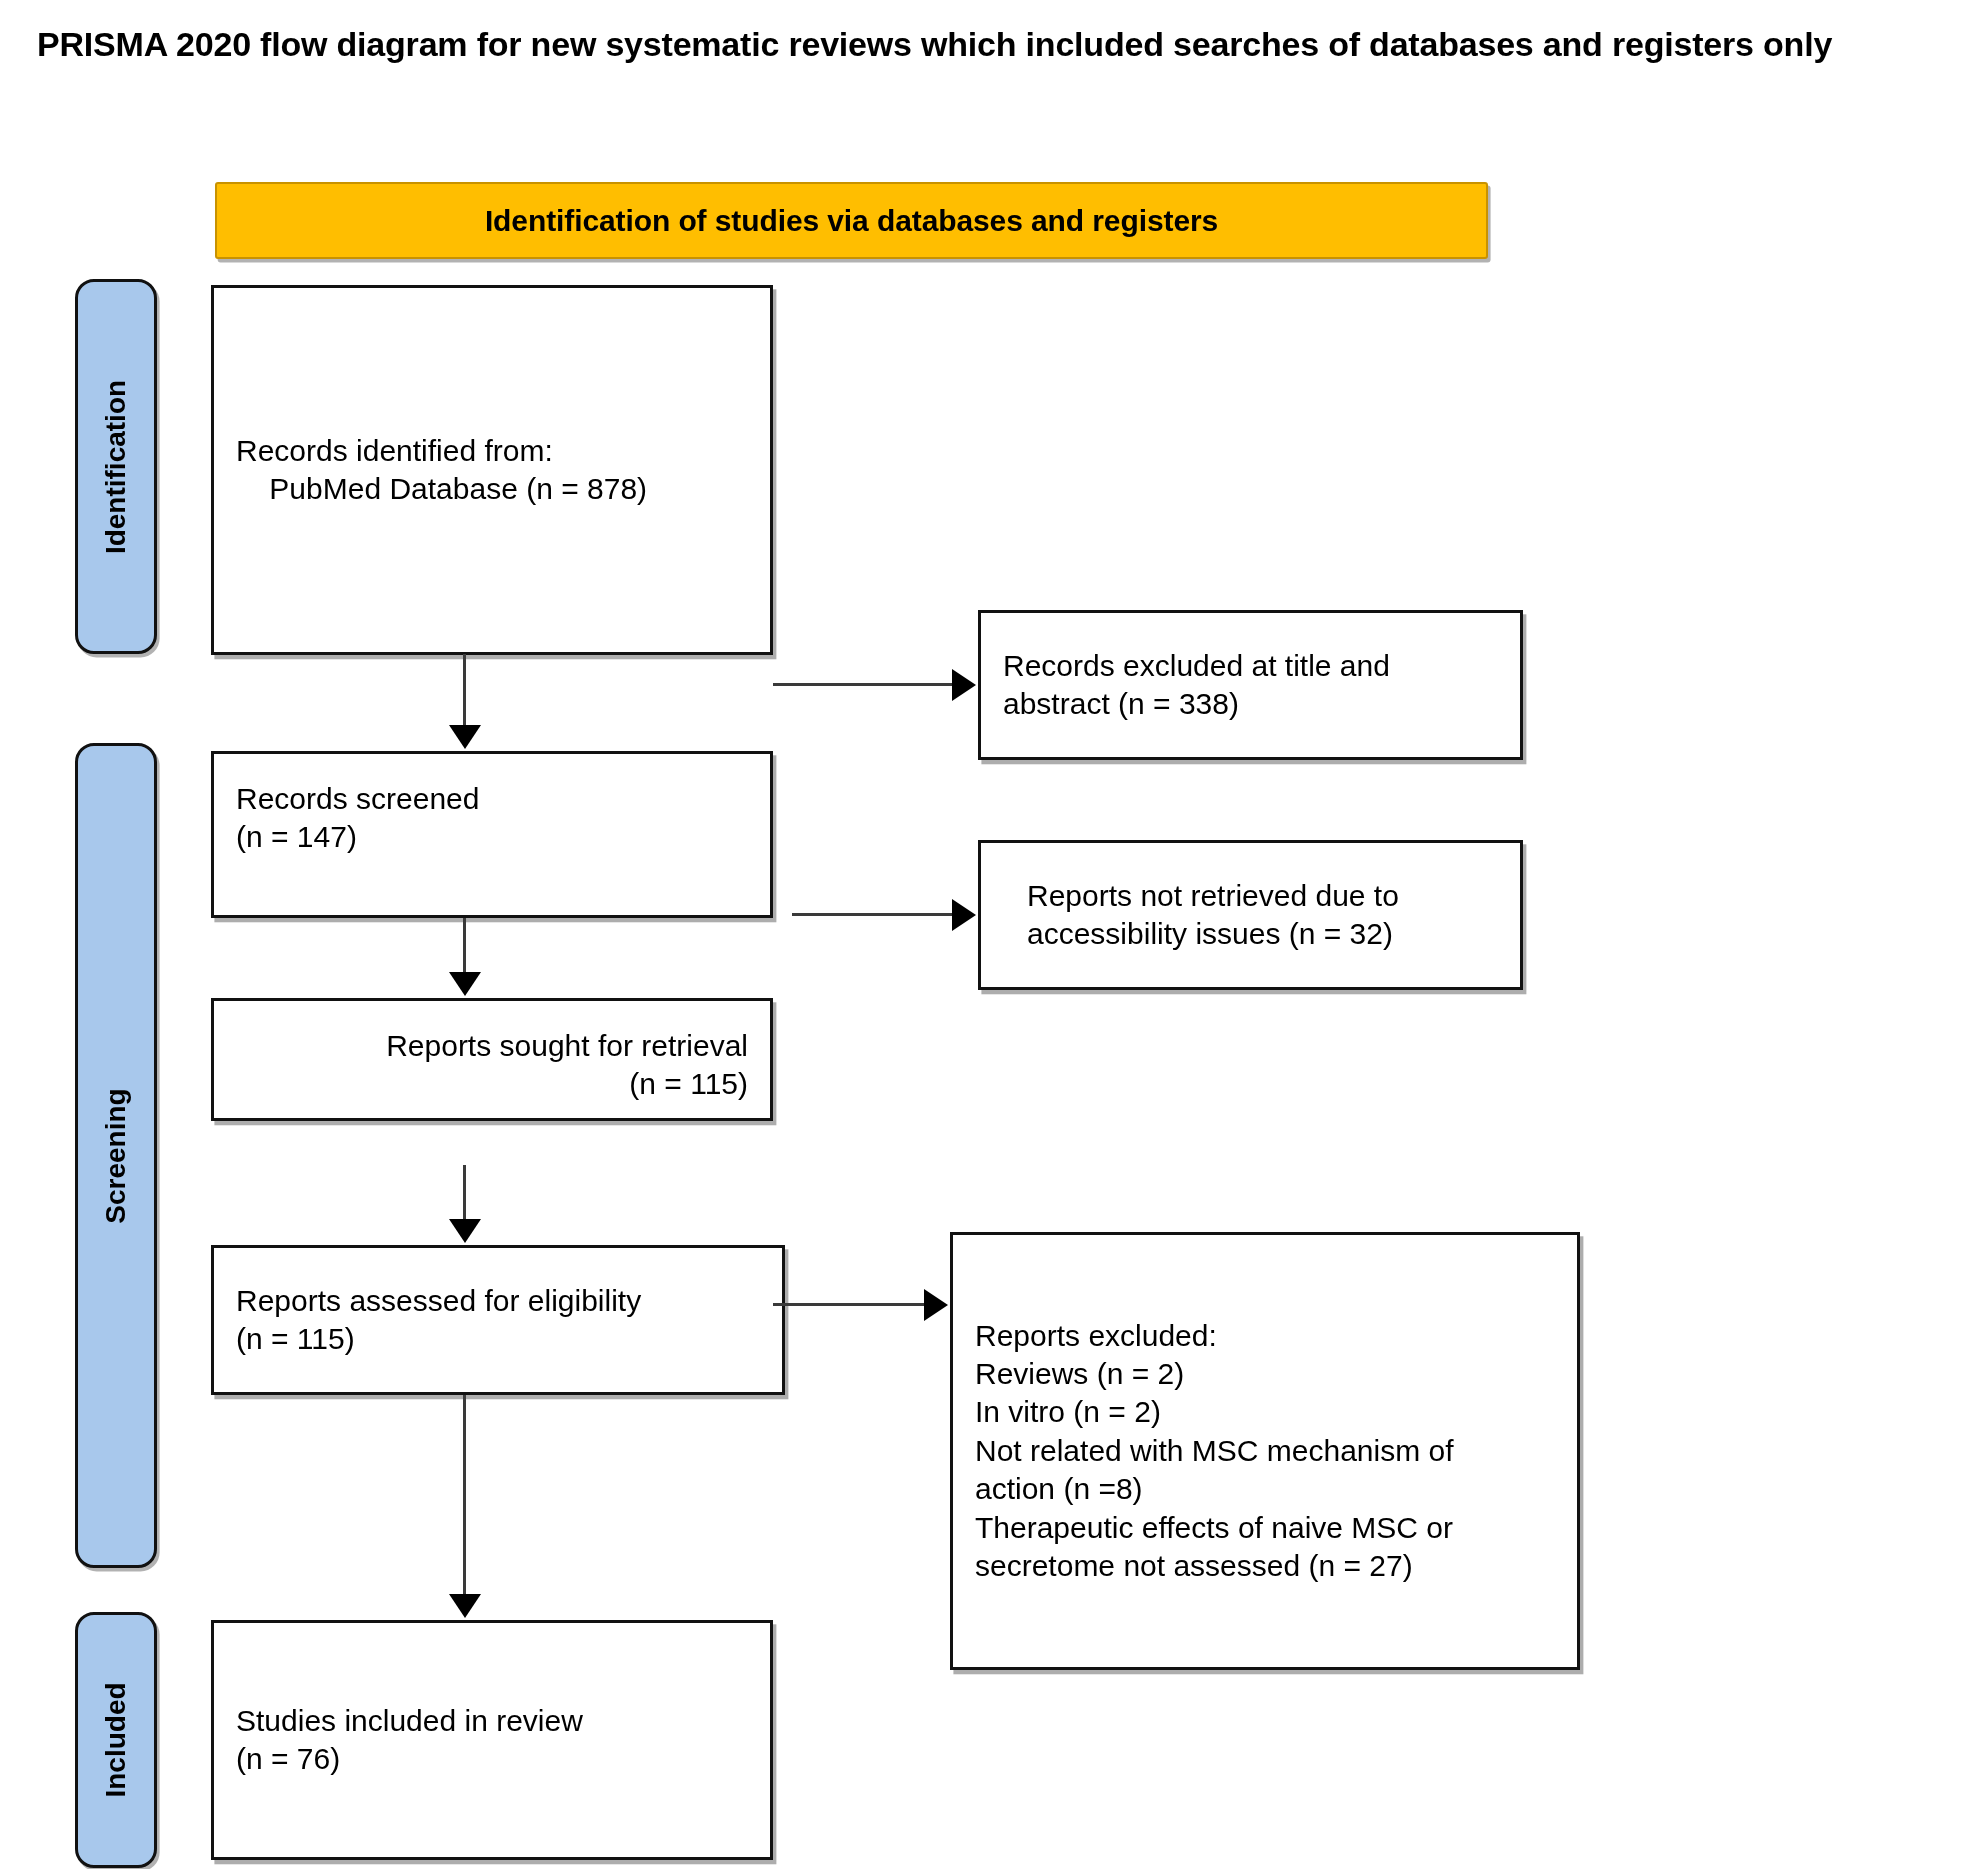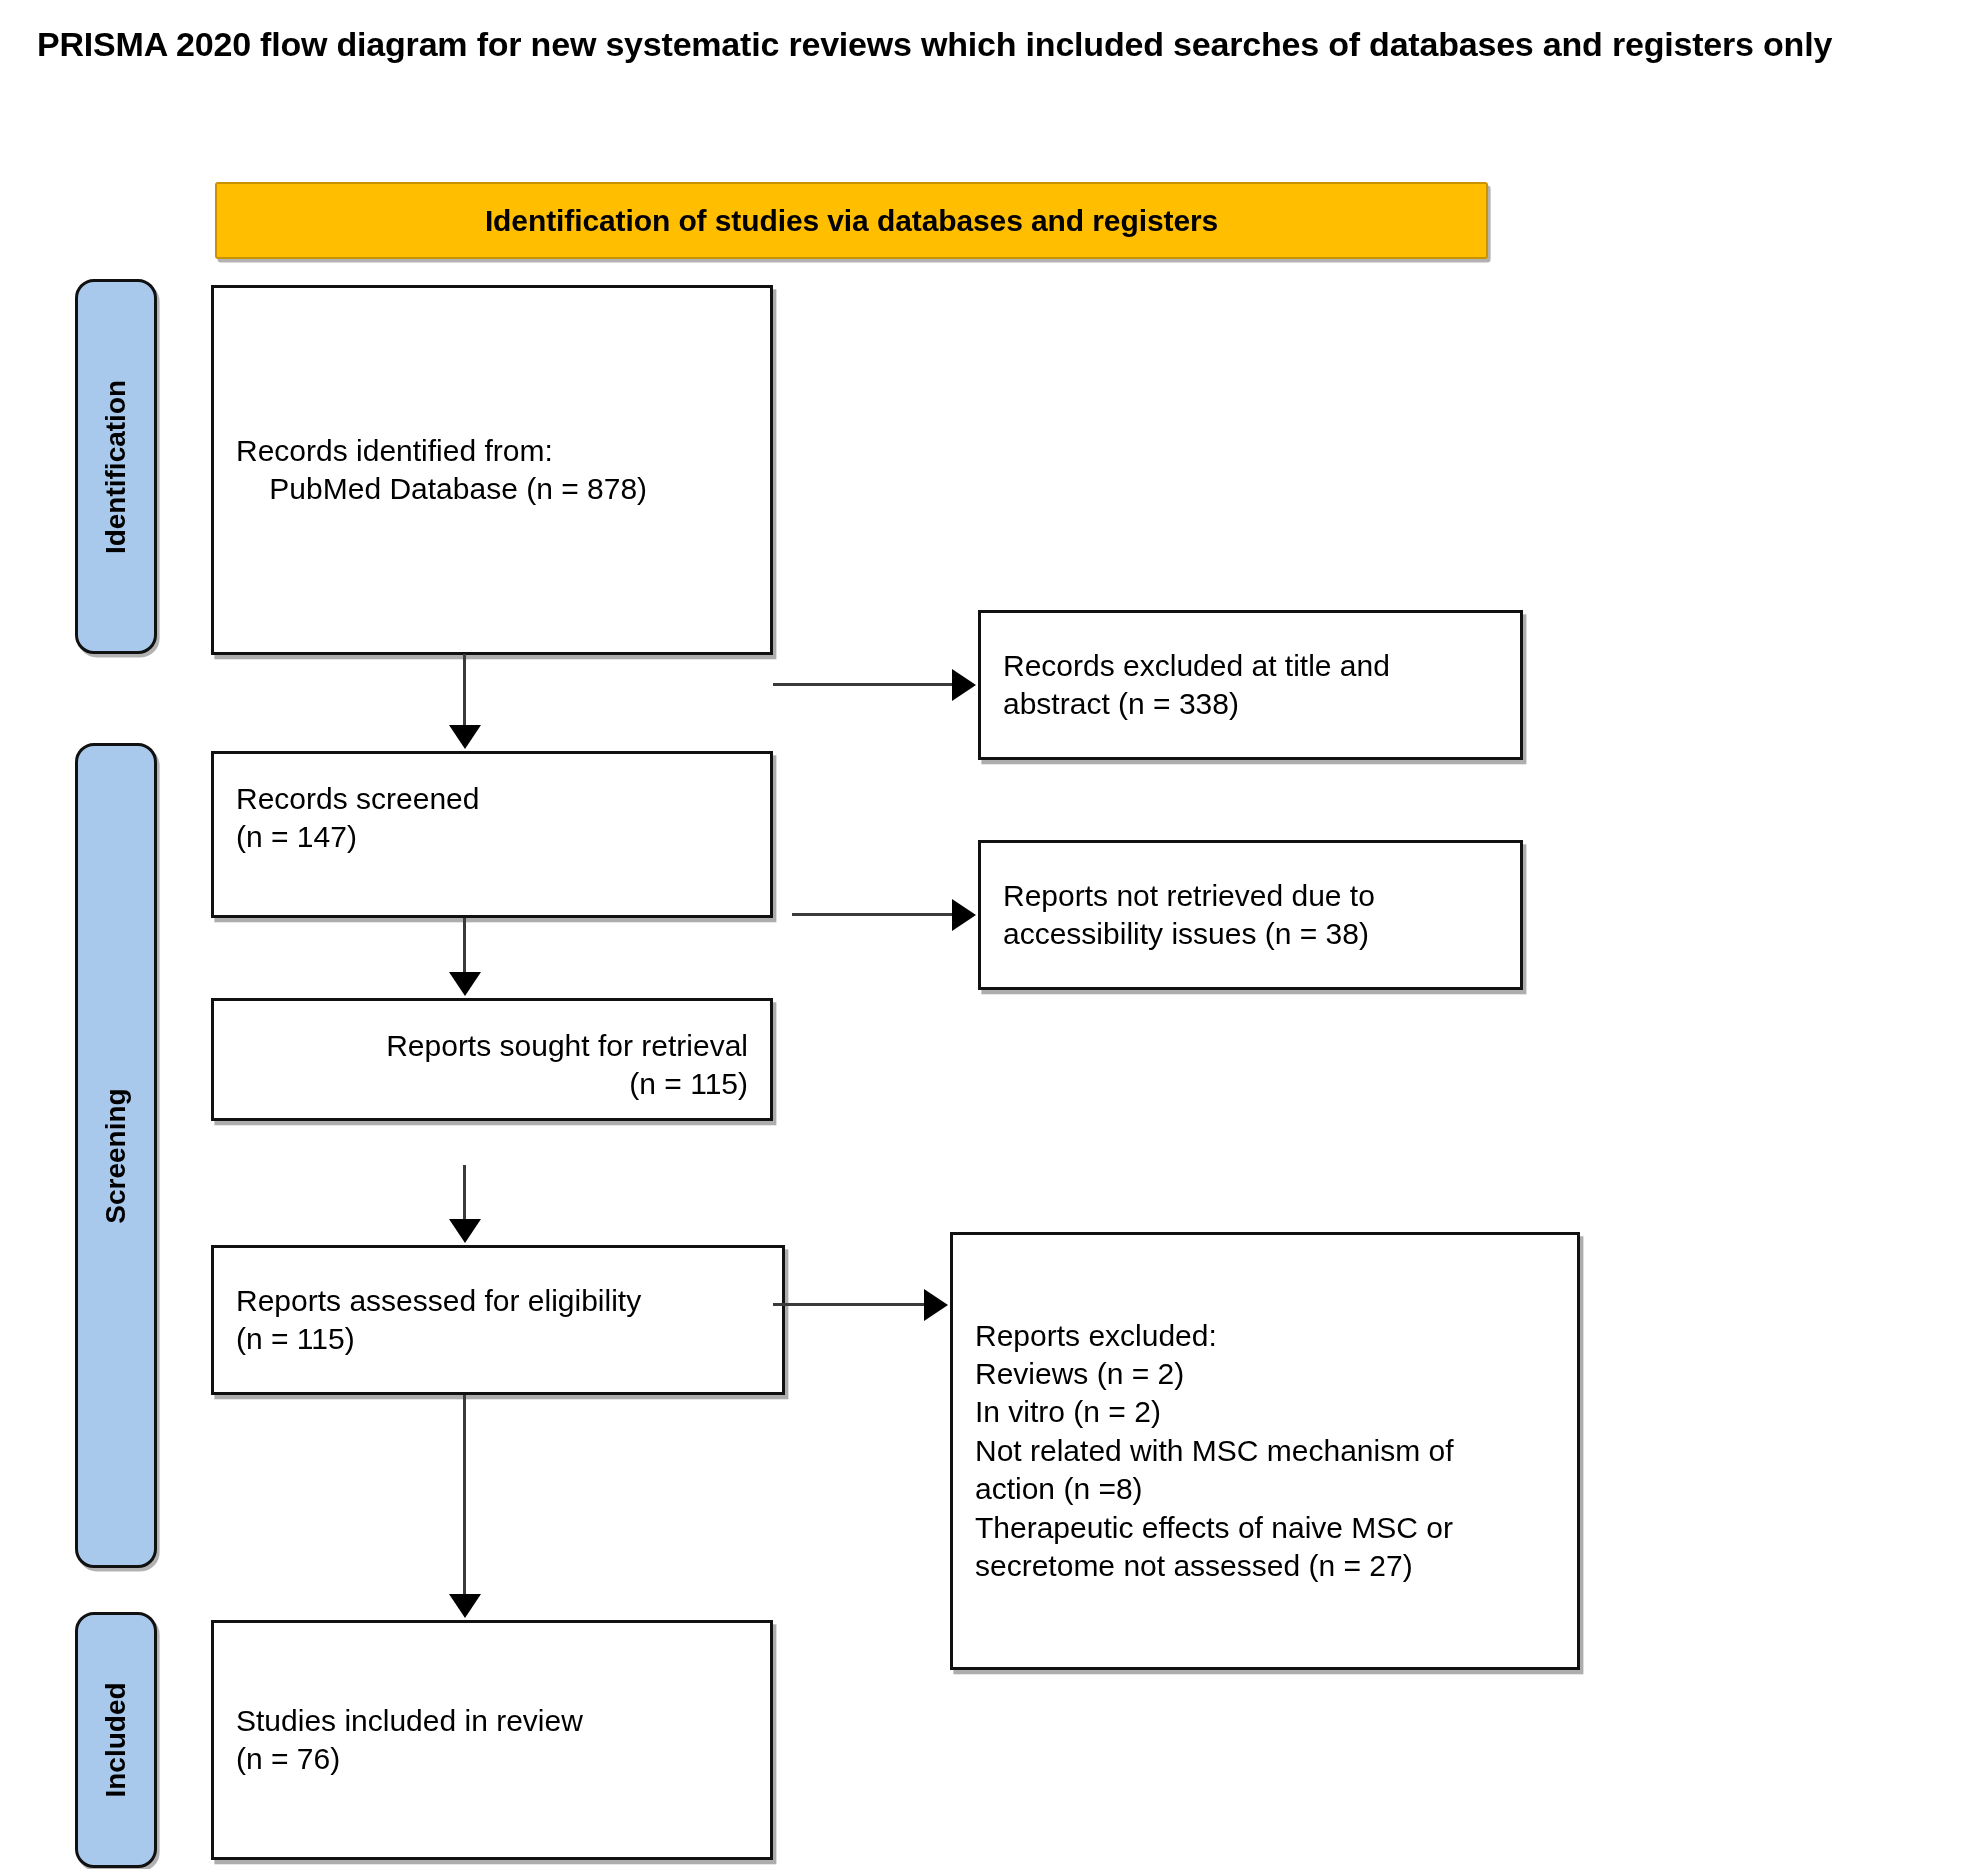--- a/index.html
+++ b/index.html
@@ -182,24 +182,24 @@
   </div>
 </div>
 
 <div class="flow-box" style="left:978px; top:610px; width:545px; height:150px;">
   <div class="lines">
     <div class="line">Records excluded at title and</div>
     <div class="line">abstract (n = 338)</div>
   </div>
 </div>
 
-<div class="flow-box" style="left:978px; top:840px; width:545px; height:150px;">
+<div class="flow-box" style="left:978px; top:840px; width:545px; height:150px;padding-left:24px;">
   <div class="lines">
     <div class="line">Reports not retrieved due to</div>
-    <div class="line">accessibility issues (n = 38)</div>
+    <div class="line">accessibility issues (n = 32)</div>
   </div>
 </div>
 
 <div class="flow-box" style="left:950px; top:1232px; width:630px; height:438px;">
   <div class="lines">
     <div class="line">Reports excluded:</div>
     <div class="line">Reviews (n = 2)</div>
     <div class="line">In vitro (n = 2)</div>
     <div class="line">Not related with MSC mechanism of</div>
     <div class="line">action (n =8)</div>

